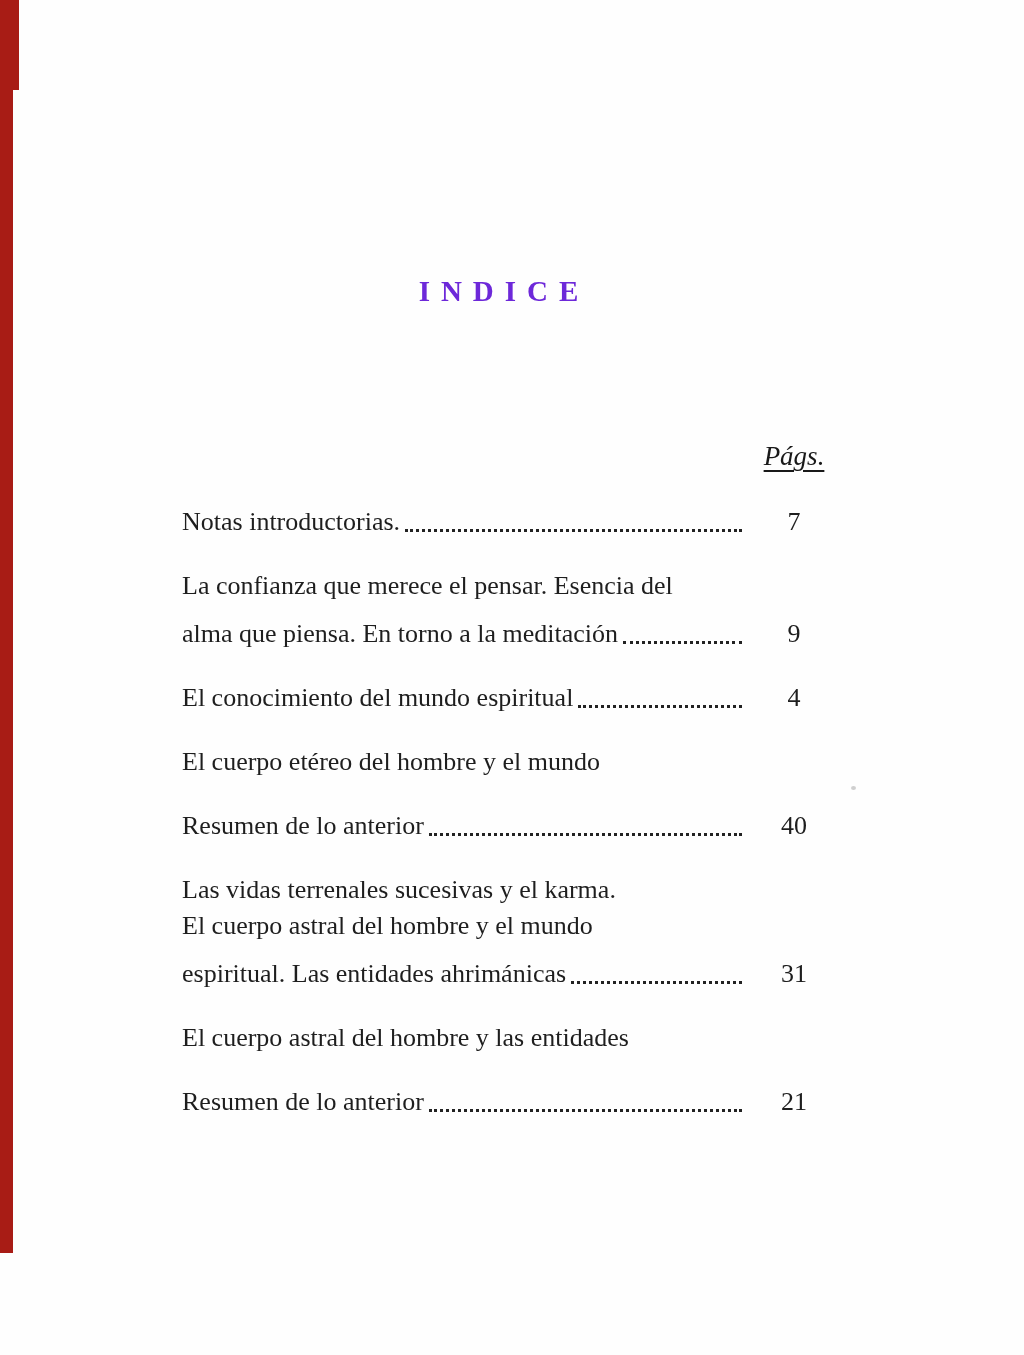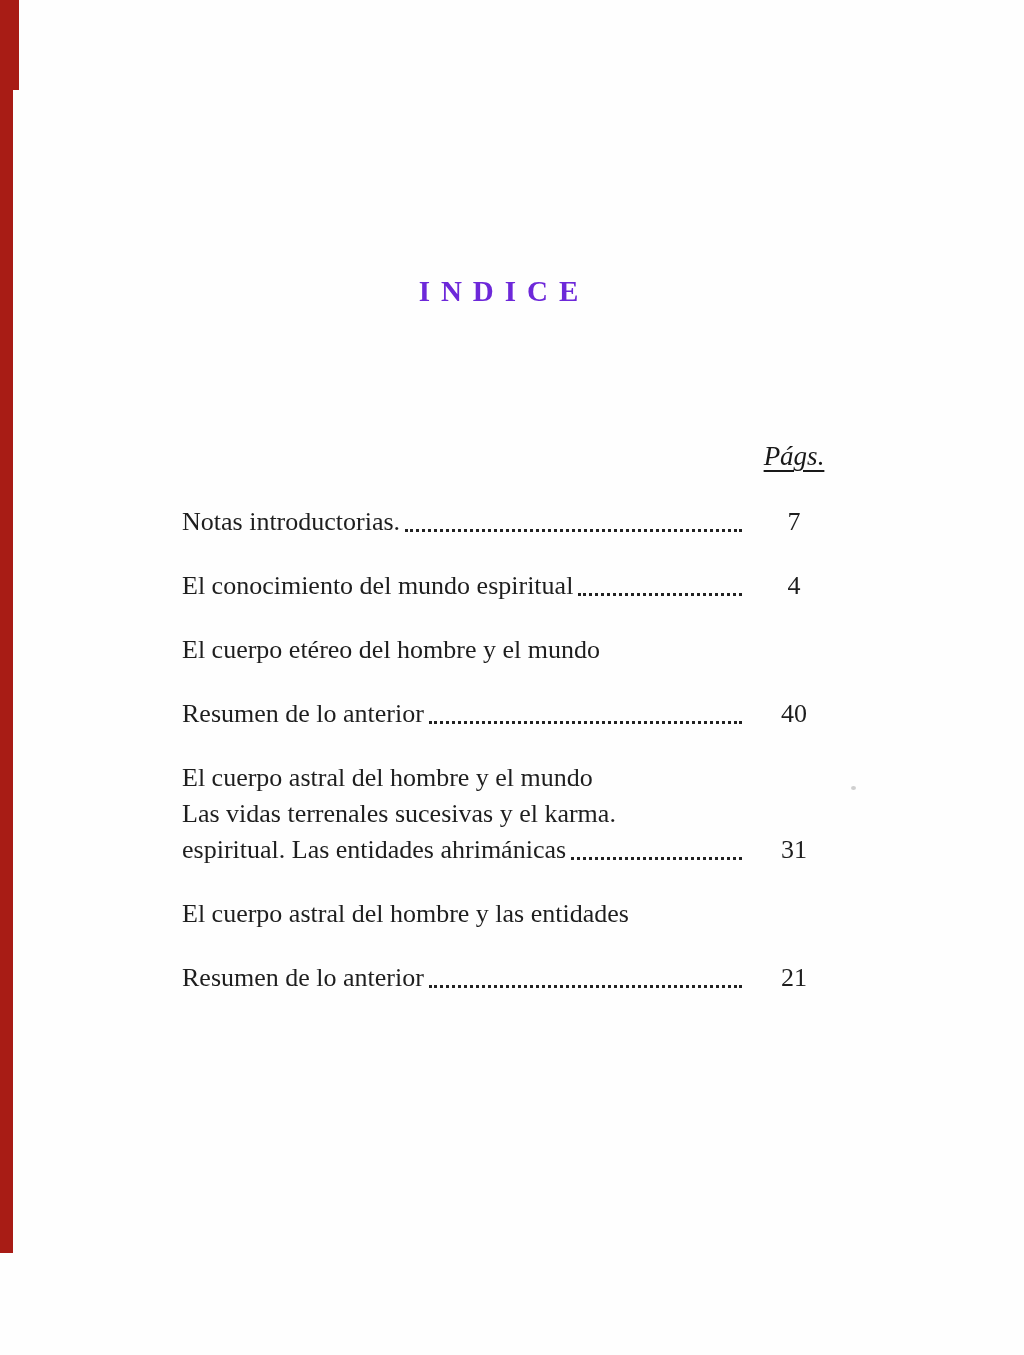--- a/index.html
+++ b/index.html
@@ -68,20 +68,21 @@
   }
   .entry {
     margin-bottom: 28px;
     font-size: 26px;
     line-height: 36px;
   }
   .entry-line { white-space: nowrap; }
   .entry-lastline {
     display: flex;
     align-items: baseline;
+    margin-top: 12px;
   }
   .line-text { white-space: nowrap; flex: none; }
   .dot-leader {
     flex: 1;
     min-width: 14px;
     border-bottom: 3px dotted #222;
     align-self: flex-end;
     margin: 0 20px 8px 5px;
   }
   .page-num {
@@ -115,39 +116,47 @@
 
   <div class="toc" id="toc-entries">
       <div class="entry">
         <div class="entry-lastline">
           <span class="line-text">Notas introductorias.</span>
           <span class="dot-leader"></span>
           <span class="page-num">7</span>
         </div>
       </div>
       <div class="entry">
+        <div class="entry-line">La confianza que merece el pensar. Esencia del</div>
+        <div class="entry-lastline">
+          <span class="line-text">alma que piensa. En torno a la meditación</span>
+          <span class="dot-leader"></span>
+          <span class="page-num">9</span>
+        </div>
+      </div>
+      <div class="entry">
         <div class="entry-lastline">
           <span class="line-text">El conocimiento del mundo espiritual</span>
           <span class="dot-leader"></span>
           <span class="page-num">4</span>
         </div>
       </div>
       <div class="entry">
         <div class="entry-line">El cuerpo etéreo del hombre y el mundo</div>
       </div>
       <div class="entry">
         <div class="entry-lastline">
           <span class="line-text">Resumen de lo anterior</span>
           <span class="dot-leader"></span>
           <span class="page-num">40</span>
         </div>
       </div>
       <div class="entry">
+        <div class="entry-line">Las vidas terrenales sucesivas y el karma.</div>
         <div class="entry-line">El cuerpo astral del hombre y el mundo</div>
-        <div class="entry-line">Las vidas terrenales sucesivas y el karma.</div>
         <div class="entry-lastline">
           <span class="line-text">espiritual. Las entidades ahrimánicas</span>
           <span class="dot-leader"></span>
           <span class="page-num">31</span>
         </div>
       </div>
       <div class="entry">
         <div class="entry-line">El cuerpo astral del hombre y las entidades</div>
       </div>
       <div class="entry">

